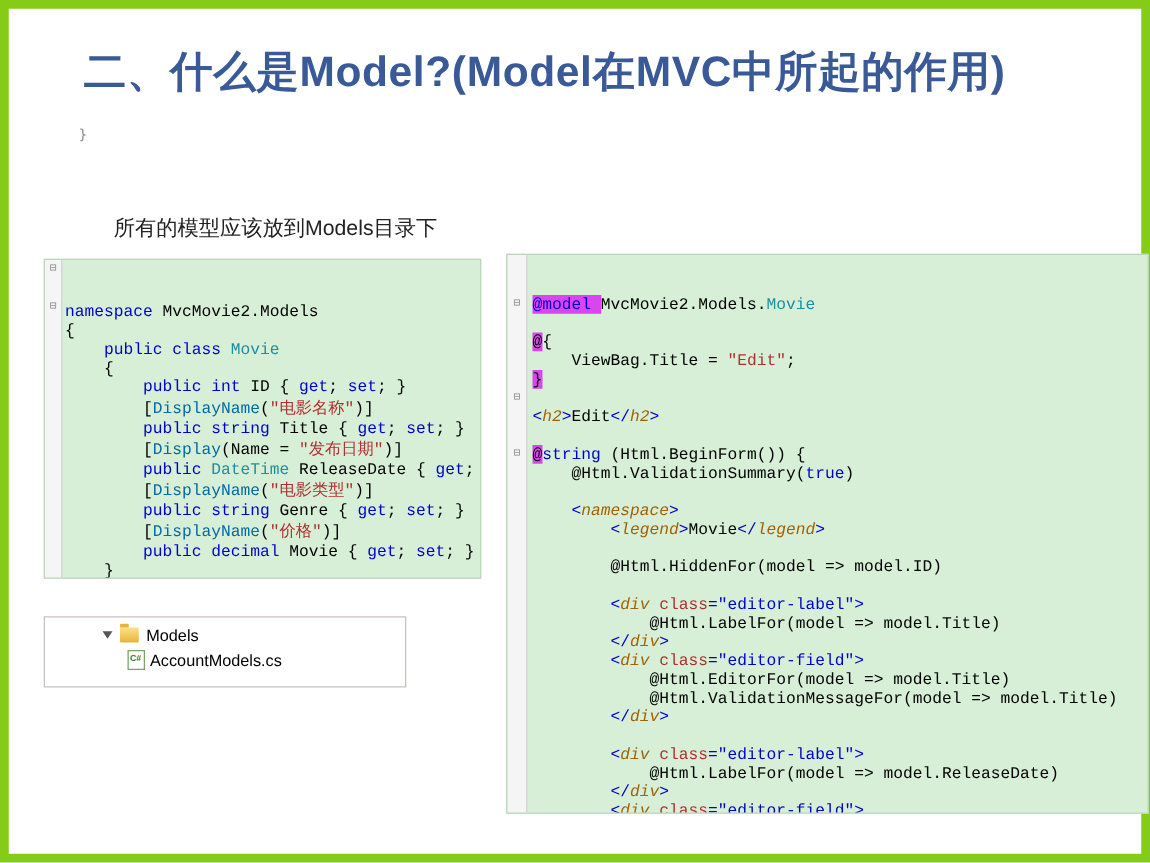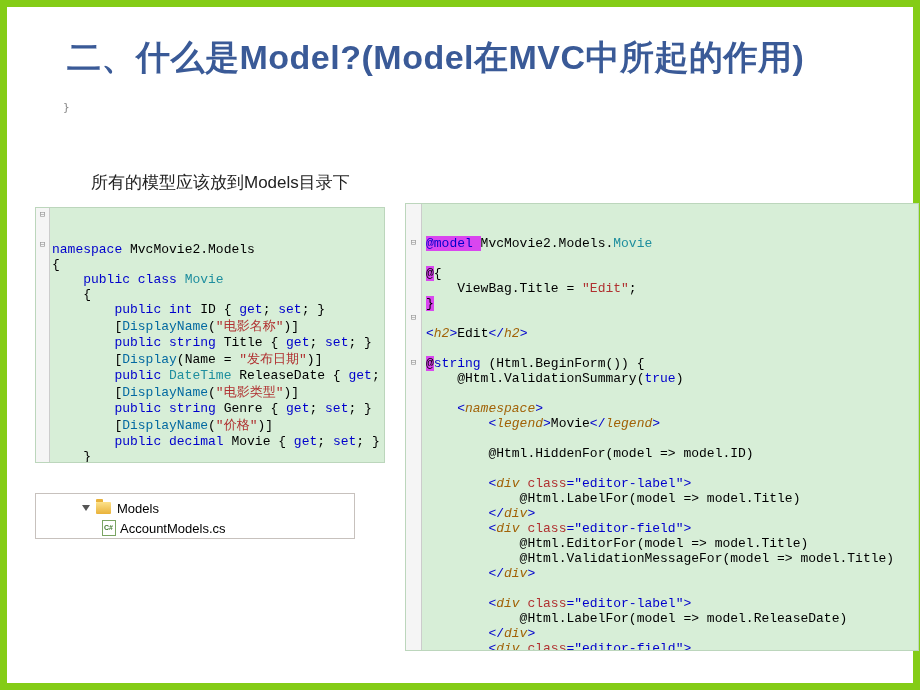--- a/index.html
+++ b/index.html
@@ -118,26 +118,26 @@
   .str { color: #b03030; }
   .attr { color: #0369a1; }
   .htmltag { color: #a16207; font-style: italic; }
   .rattr { color: #b03030; }
   .eq { color: #0000cc; }
   .yl { background: #d946ef; }
   .tree {
     position: absolute;
     left: 28px;
     top: 486px;
-    width: 320px;
+    width: 290px;
     border: 1px solid #c7c1bd;
     background: #fff;
     font-size: 13px;
     font-family: "Segoe UI", Arial, sans-serif;
-    padding: 4px 6px 0 6px;
+    padding: 4px 6px 11px 6px;
   }
   .tree-row {
     display: flex;
     align-items: center;
     height: 20px;
     gap: 4px;
   }
   .tree-row.child { padding-left: 60px; }
   .tree-row.root { padding-left: 40px; }
   .tri {

